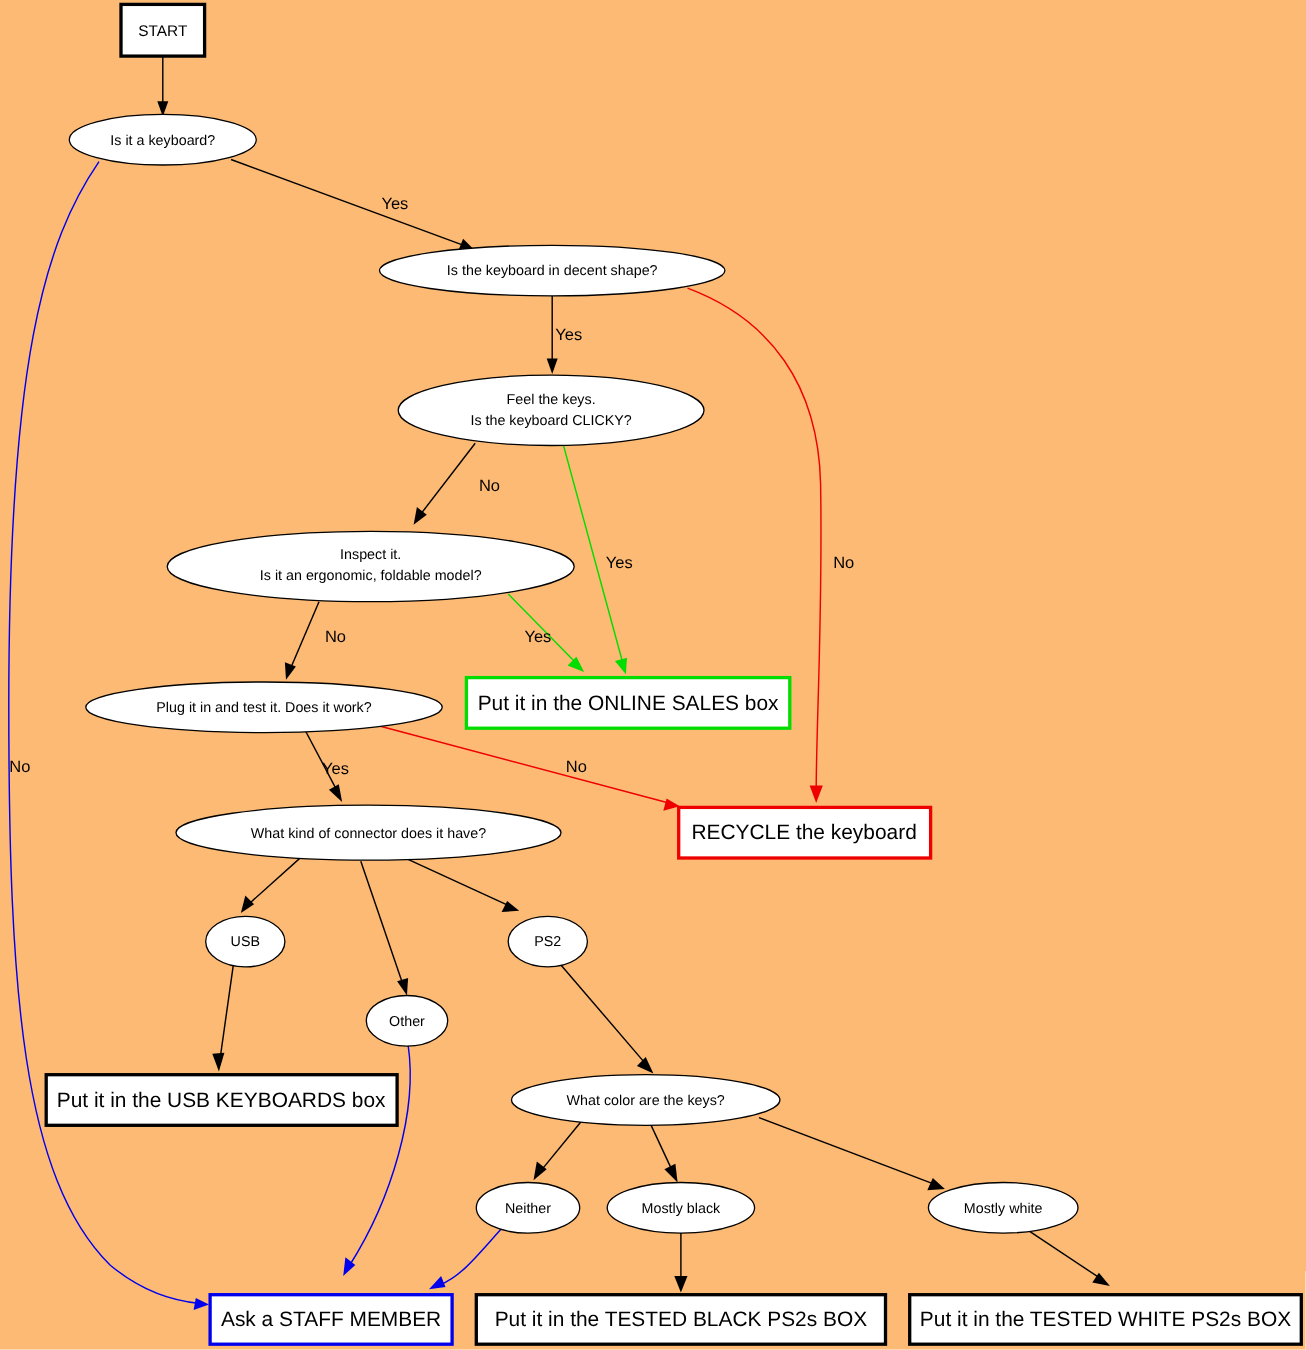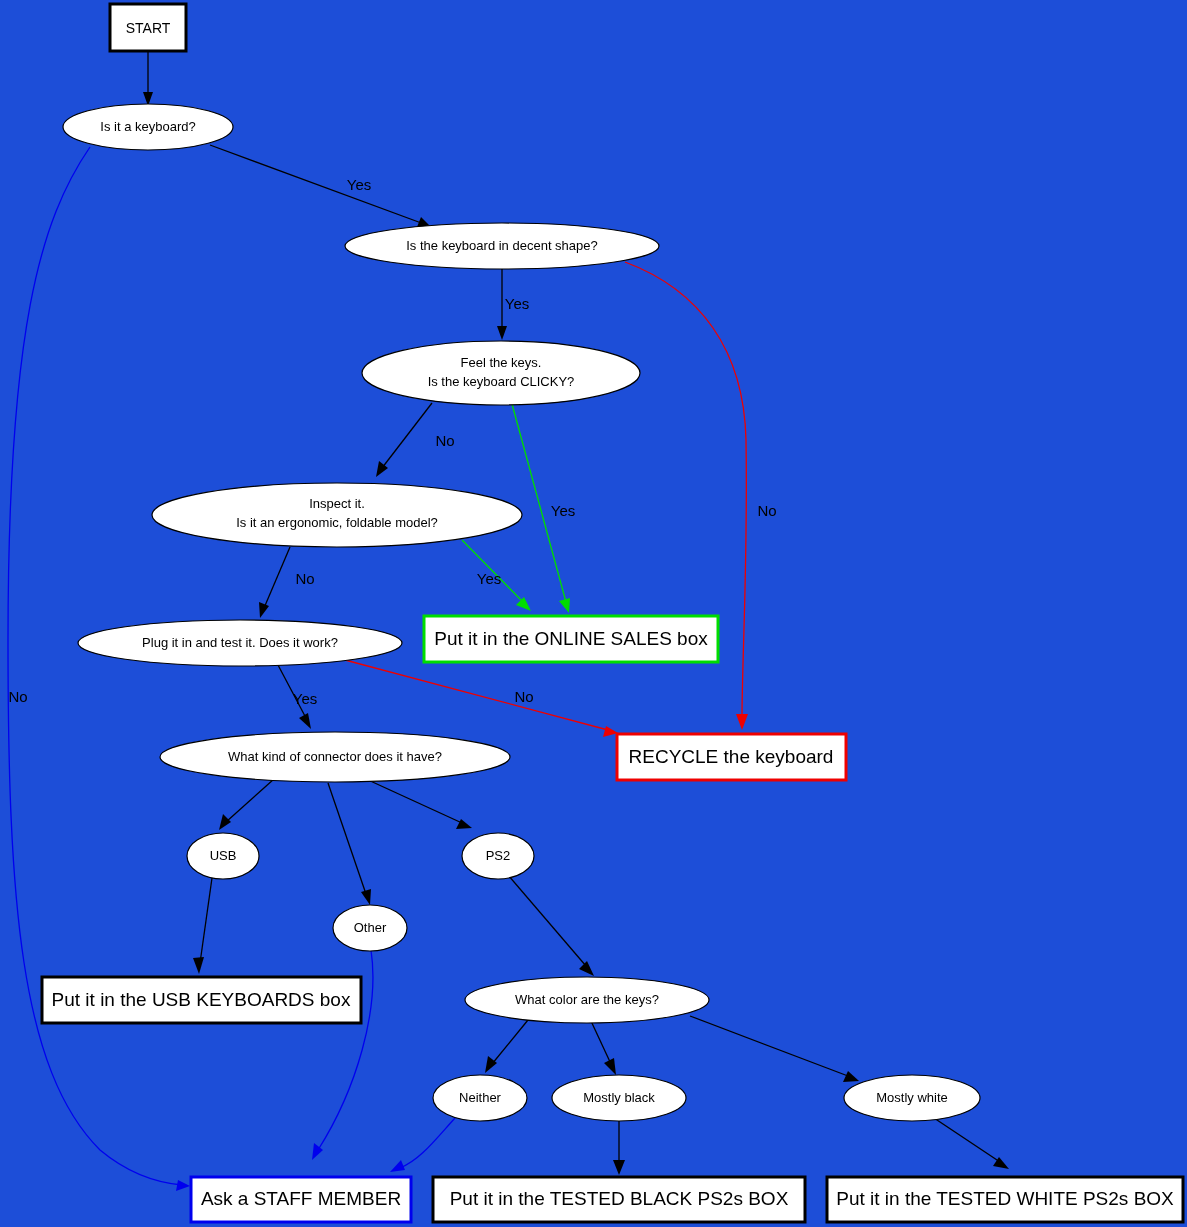--- a/index.html
+++ b/index.html
@@ -4,21 +4,21 @@
 <style>
   html, body {
     margin: 0;
     padding: 0;
     background: #ffffff;
   }
   #diagram-root {
     position: relative;
     width: 1187px;
     height: 1227px;
-    background: #1d4ed8;
+    background: #fdba74;
     font-family: "Liberation Sans", sans-serif;
     text-decoration: underline;
   }
   svg#flow {
     display: block;
     width: 1187px;
     height: 1227px;
   }
   .node-ellipse {
     stroke: #000000;

